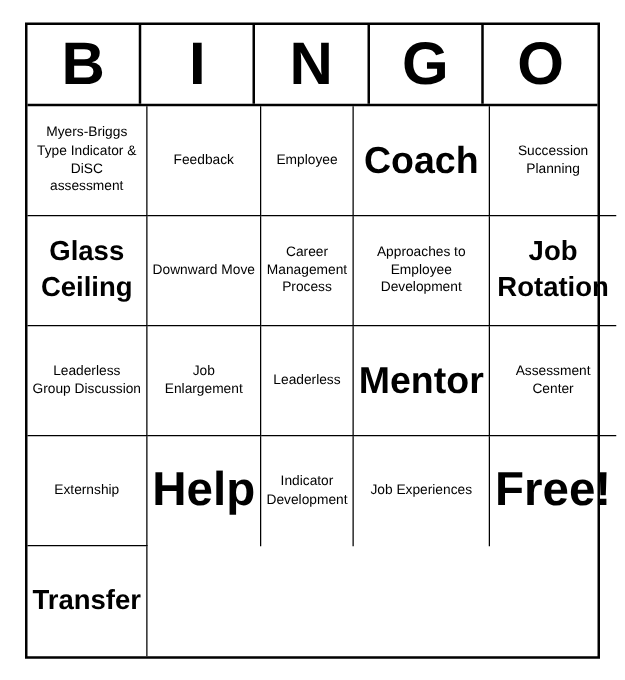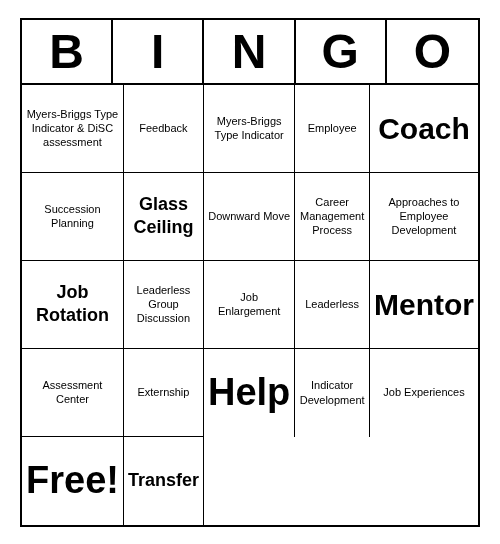--- a/index.html
+++ b/index.html
@@ -52,21 +52,21 @@
     }
     .bingo-grid .bingo-cell:nth-last-child(-n+5) {
       border-bottom: none;
     }
     .cell-text {
       font-size: 11px;
       line-height: 1.3;
       font-family: Arial, sans-serif;
     }
     .cell-text.large {
-      font-size: 18px;
+      font-size: 22px;
       font-weight: bold;
     }
     .cell-text.xlarge {
       font-size: 30px;
       font-weight: bold;
     }
     .cell-text.xxlarge {
       font-size: 38px;
       font-weight: bold;
     }
@@ -81,23 +81,20 @@
       <div class="bingo-header-cell">N</div>
       <div class="bingo-header-cell">G</div>
       <div class="bingo-header-cell">O</div>
     </div>
   <div class="bingo-grid">
   <div class="bingo-cell">
         <span class="cell-text">Myers-Briggs Type Indicator &amp; DiSC assessment</span>
       </div>
       <div class="bingo-cell">
         <span class="cell-text">Feedback</span>
-      </div>
-      <div class="bingo-cell">
-        <span class="cell-text">Myers-Briggs Type Indicator</span>
       </div>
       <div class="bingo-cell">
         <span class="cell-text">Employee</span>
       </div>
       <div class="bingo-cell">
         <span class="cell-text xlarge">Coach</span>
       </div>
       <div class="bingo-cell">
         <span class="cell-text">Succession Planning</span>
       </div>

